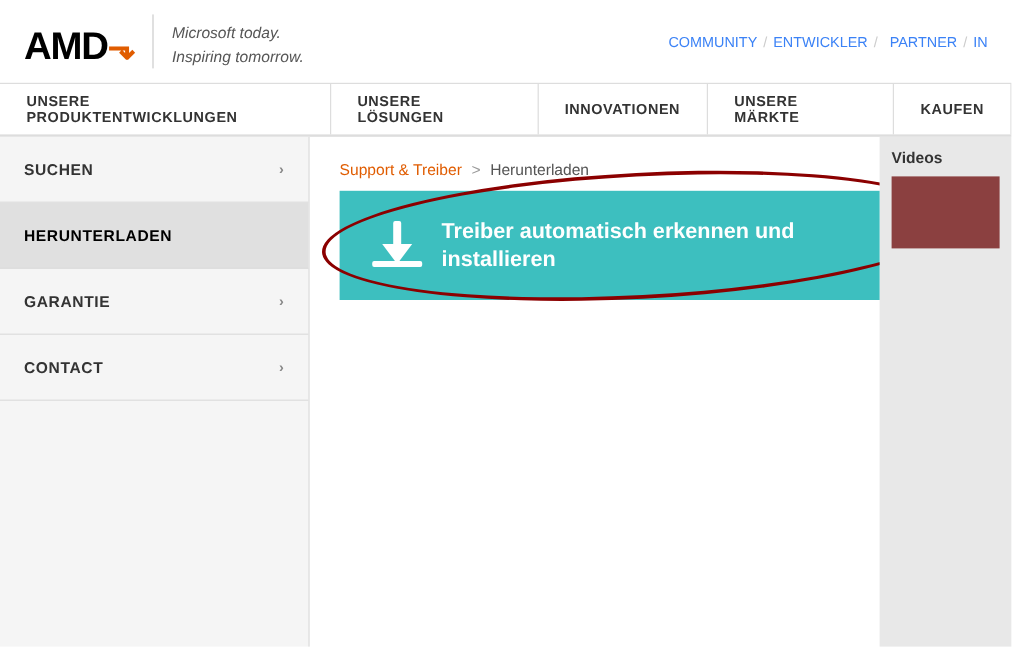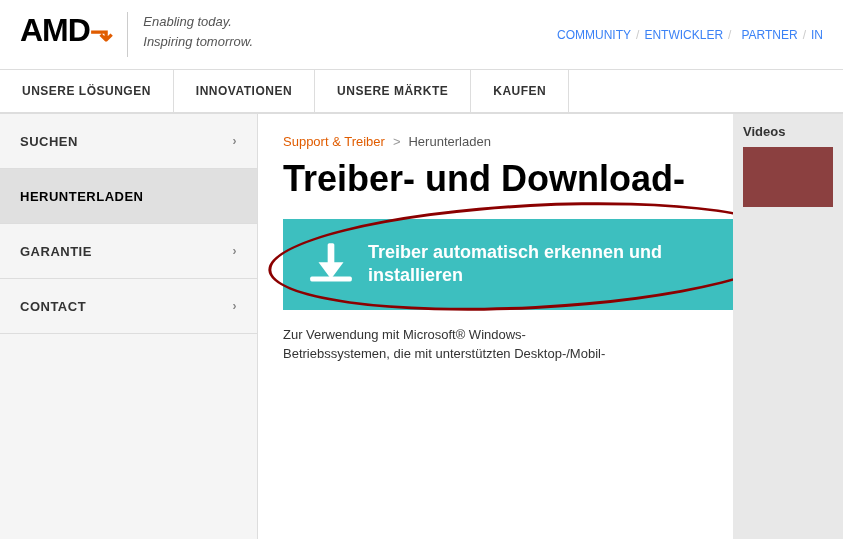--- a/index.html
+++ b/index.html
@@ -9,21 +9,21 @@
     .header {
       display: flex;
       align-items: center;
       padding: 10px 20px;
       border-bottom: 1px solid #ddd;
       height: 70px;
       background: #fff;
     }
     .logo-area {
       display: flex;
-      align-items: flex-start;
+      align-items: flex-end;
     }
     .amd-logo {
       font-size: 32px;
       font-weight: 900;
       color: #000;
       letter-spacing: -1px;
       font-family: Arial Black, Arial, sans-serif;
     }
     .amd-logo span {
       color: #000;
@@ -224,37 +224,38 @@
 </head>
 <body>
 
 <div class="header">
   <div class="logo-area">
     <div class="amd-logo">
       AMD<span style="color:#e05c00; font-size:28px;">⬎</span>
     </div>
     <div class="logo-divider"></div>
     <div class="tagline">
-      <div>Enabling today.</div>
+      <div>Microsoft today.</div>
       <div>Inspiring tomorrow.</div>
     </div>
   </div>
   <div class="header-right">
     <span>COMMUNITY</span>
     <span class="sep">/</span>
     <span>ENTWICKLER</span>
     <span class="sep">/</span>
     <br>
     <span>PARTNER</span>
     <span class="sep">/</span>
     <span>IN</span>
   </div>
 </div>
 
 <div class="nav-bar">
+  <div class="nav-item">UNSERE PRODUKTENTWICKLUNGEN</div>
   <div class="nav-item">UNSERE LÖSUNGEN</div>
   <div class="nav-item">INNOVATIONEN</div>
   <div class="nav-item">UNSERE MÄRKTE</div>
   <div class="nav-item">KAUFEN</div>
 </div>
 
 <div class="main-layout">
 
   <div class="sidebar">
     <div class="sidebar-item">
@@ -274,43 +275,38 @@
     </div>
   </div>
 
   <div class="content">
     <div class="breadcrumb">
       <span class="breadcrumb-link">Support &amp; Treiber</span>
       <span class="breadcrumb-sep">&gt;</span>
       <span class="breadcrumb-current">Herunterladen</span>
     </div>
 
-    <div class="page-title">Treiber- und Download-</div>
 
     <div class="oval-overlay">
       <div class="oval"></div>
       <div class="teal-card">
         <div class="download-icon">
           <svg viewBox="0 0 60 60" xmlns="http://www.w3.org/2000/svg">
             <rect x="5" y="45" width="50" height="6" rx="2"></rect>
             <rect x="26" y="5" width="8" height="28" rx="2"></rect>
             <polygon points="15,28 30,48 45,28"></polygon>
           </svg>
         </div>
         <div class="teal-text">
           <div>Treiber automatisch erkennen und</div>
           <div>installieren</div>
         </div>
       </div>
     </div>
 
-    <div class="bottom-text">
-      <div>Zur Verwendung mit Microsoft® Windows-</div>
-      <div>Betriebssystemen, die mit unterstützten Desktop-/Mobil-</div>
-    </div>
   </div>
 
   <div class="right-panel">
     <div class="right-panel-title">Videos</div>
     <div class="right-panel-img"></div>
   </div>
 
 </div>
 
 </body></html>

